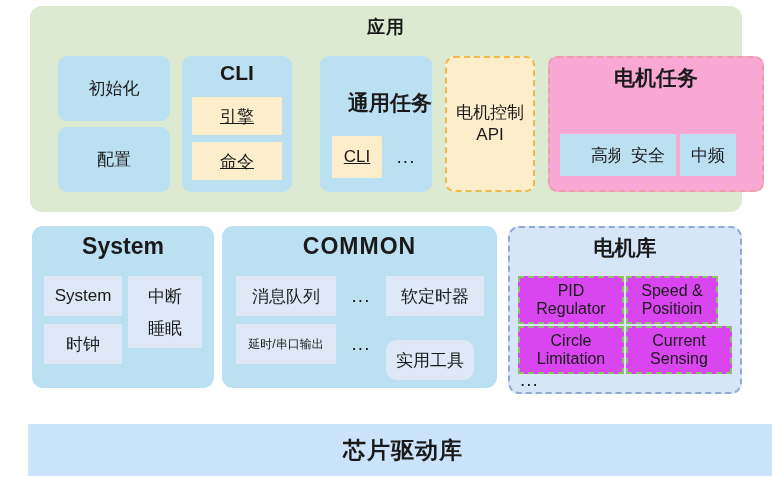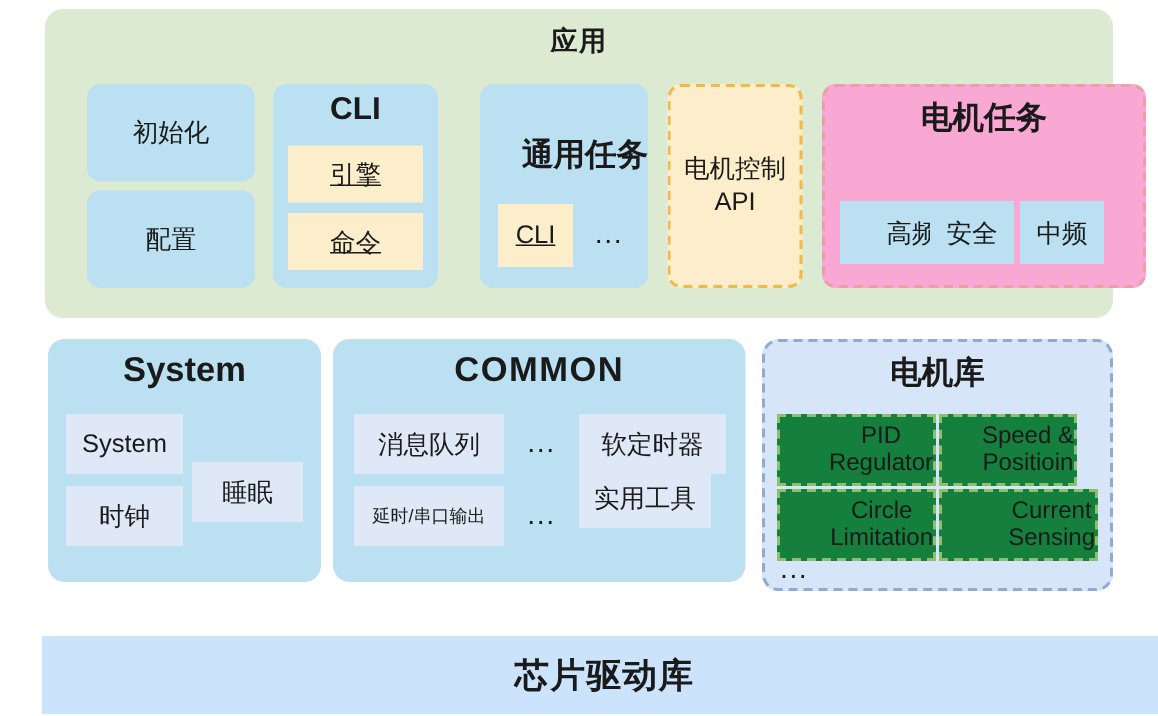--- a/index.html
+++ b/index.html
@@ -196,44 +196,44 @@
   .sys-int     { left: 96px; top: 50px; width: 74px; height: 40px; }
   .sys-clock   { left: 12px; top: 98px; width: 78px; height: 40px; }
   .sys-sleep   { left: 96px; top: 82px; width: 74px; height: 40px; }
 
   
   .cm-mq   { left: 14px;  top: 50px; width: 100px; height: 40px; }
   .cm-d1   { left: 118px; top: 50px; width: 42px;  height: 40px; background: transparent; font-size: 19px; letter-spacing: 1px;}
   .cm-timer{ left: 164px; top: 50px; width: 98px;  height: 40px; }
   .cm-delay{ left: 14px;  top: 98px; width: 100px; height: 40px; font-size: 12px; text-align: center; }
   .cm-d2   { left: 118px; top: 98px; width: 42px;  height: 40px; background: transparent; font-size: 19px; letter-spacing: 1px;}
-  .cm-util { left: 164px; top: 86px; width: 88px;  height: 40px; }
+  .cm-util { left: 164px; top: 114px; width: 88px;  height: 40px; border-radius: 11px; }
 
   
   .panel-motorlib {
     position: absolute;
     left: 508px;
     top: 0;
     width: 234px;
     height: 168px;
     background: #d6e6f8;
     border: 2px dashed #8fabd4;
     border-radius: 11px;
     box-sizing: border-box;
   }
   .panel-motorlib .phead {
     position: absolute; top: 6px; left: 0; width: 100%;
     text-align: center; font-size: 21px; font-weight: bold;
   }
   .mlcell {
     position: absolute;
-    background: #15803d;
+    background: #d946ef;
     border: 2px dashed #8cbf6e;
     box-sizing: border-box;
-    display: flex; align-items: center; justify-content: flex-end;
+    display: flex; align-items: center; justify-content: center;
     text-align: center;
     font-size: 16px;
     line-height: 1.12;
   }
   .ml1 { left: 8px;   top: 48px; width: 106px; height: 48px; }
   .ml2 { left: 116px; top: 48px; width: 92px; height: 48px; }
   .ml3 { left: 8px;   top: 98px; width: 106px; height: 48px; }
   .ml4 { left: 116px; top: 98px; width: 106px; height: 48px; }
   .ml-dots {
     position: absolute; left: 10px; top: 142px;
@@ -292,20 +292,21 @@
       <div class="motor-sub ms2">安全</div>
       <div class="motor-sub ms3">中频</div>
     </div>
   </div>
 
   <div class="row2">
 
     <div class="panel panel-system">
       <div class="phead">System</div>
       <div class="cellbox sys-startup">System</div>
+      <div class="cellbox sys-int">中断</div>
       <div class="cellbox sys-clock">时钟</div>
       <div class="cellbox sys-sleep">睡眠</div>
     </div>
 
     <div class="panel panel-common">
       <div class="phead">COMMON</div>
       <div class="cellbox cm-mq">消息队列</div>
       <div class="cellbox cm-d1">...</div>
       <div class="cellbox cm-timer">软定时器</div>
       <div class="cellbox cm-delay">延时/串口输出</div>

